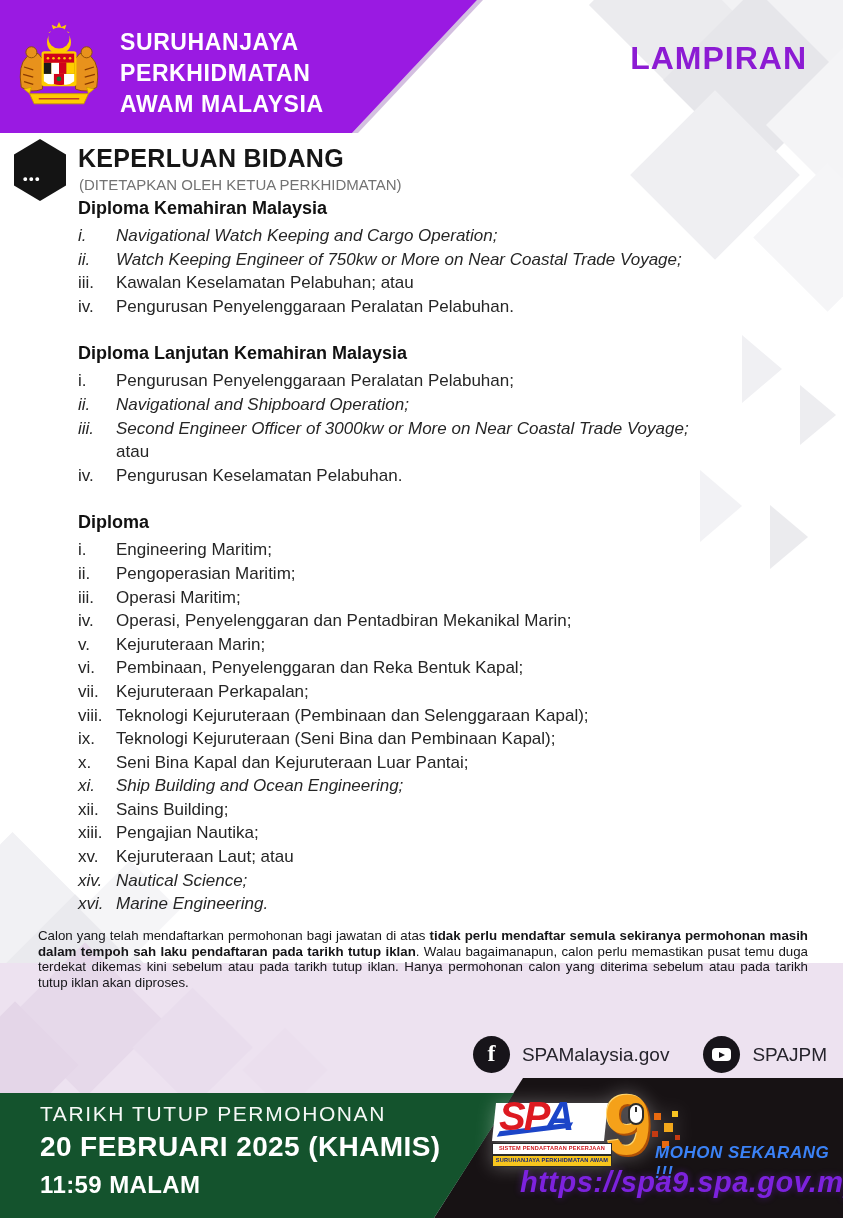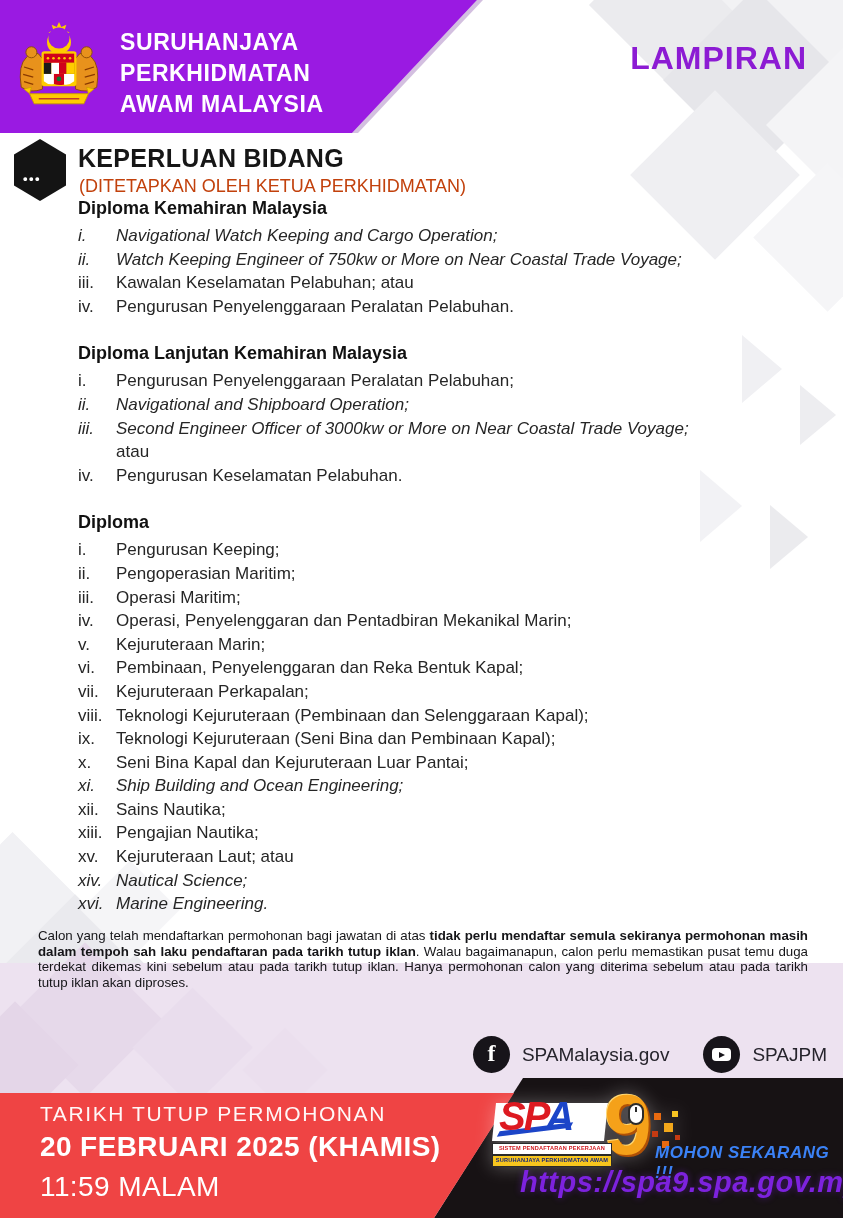--- a/index.html
+++ b/index.html
@@ -21,21 +21,21 @@
   .corner-label{position:absolute;right:36px;top:40px;color:#8C1BD3;font-weight:800;
         font-size:32px;letter-spacing:1px;}
   
   .content{position:absolute;inset:0;z-index:2;}
   .hex{position:absolute;left:14px;top:139px;width:52px;height:62px;background:#141414;
         clip-path:polygon(50% 0,100% 25%,100% 75%,50% 100%,0 75%,0 25%);}
   .hex-dots{position:absolute;left:9px;bottom:15px;color:#ffffff;font-size:13px;
         letter-spacing:1.5px;font-weight:700;}
   .page-title{position:absolute;left:78px;top:144px;font-size:25px;font-weight:800;
         color:#161616;letter-spacing:.3px;}
-  .page-subtitle{position:absolute;left:79px;top:176px;font-size:18px;color:#c2410c;}
+  .page-subtitle{position:absolute;left:79px;top:176px;font-size:15px;color:#737373;}
   
   .sections{position:absolute;left:78px;top:196px;width:740px;}
   .sec-heading{font-size:18px;font-weight:700;color:#111;line-height:24px;margin:0 0 4px 0;}
   .sec-gap{margin-top:23px;}
   .li-row{display:flex;font-size:17px;line-height:23.6px;color:#262626;}
   .li-num{width:38px;flex:none;}
   .li-text{flex:1;}
   .it{font-style:italic;}
   .li-suffix{display:block;font-style:normal;}
   
@@ -48,26 +48,26 @@
   .fb-f{position:absolute;left:0;top:4px;width:100%;text-align:center;color:#fff;
         font-size:24px;font-weight:700;font-family:"Liberation Serif",serif;}
   .yt-box{position:absolute;left:9px;top:12px;width:19px;height:13px;background:#fff;border-radius:4px;}
   .yt-tri{position:absolute;left:7px;top:3.5px;width:0;height:0;border-left:6px solid #17141a;
         border-top:3.5px solid transparent;border-bottom:3.5px solid transparent;}
   .soc-label{font-size:19px;color:#26242c;}
   .soc-gap{width:10px;}
   
   .black-band{position:absolute;left:0;top:1078px;width:843px;height:140px;background:#171214;
         clip-path:polygon(523px 0,843px 0,843px 140px,434px 140px);z-index:2;}
-  .purple-box{position:absolute;left:0;top:1093px;width:540px;height:125px;background:#ef4444;
+  .purple-box{position:absolute;left:0;top:1093px;width:540px;height:125px;background:#14532d;
         clip-path:polygon(0 0,514px 0,434px 125px,0 125px);z-index:3;}
   .closing-label{position:absolute;left:40px;top:9px;color:rgba(255,255,255,.96);
         font-size:21px;font-weight:500;letter-spacing:1.6px;}
   .closing-date{position:absolute;left:40px;top:38px;color:#fff;font-size:28px;font-weight:800;letter-spacing:.4px;}
-  .closing-time{position:absolute;left:40px;top:78px;color:#fff;font-size:28px;font-weight:400;letter-spacing:.4px;}
+  .closing-time{position:absolute;left:40px;top:78px;color:#fff;font-size:24px;font-weight:700;letter-spacing:.4px;}
   
   .cta{position:absolute;left:0;top:0;width:843px;height:1218px;pointer-events:none;z-index:4;}
   .spa9{position:absolute;left:492px;top:1097px;width:180px;height:74px;
         filter:drop-shadow(0 0 9px rgba(255,255,255,.30));}
   .spa-panel{position:absolute;left:2px;top:6px;width:112px;height:38px;background:#fff;transform:skewX(-6deg);}
   .spa-letters{position:absolute;left:7px;top:-3px;font-size:40px;font-weight:900;font-style:italic;letter-spacing:-2px;}
   .l-red{color:#DD1A21;}
   .l-blue{color:#1C45C8;}
   .swoosh{position:absolute;left:6px;top:30px;width:74px;height:5px;background:#1C45C8;
         transform:rotate(-7deg) skewX(-35deg);}
@@ -195,21 +195,21 @@
           <span class="li-num it">iii.</span>
           <span class="li-text"><span class="it">Second Engineer Officer of 3000kw or More on Near Coastal Trade Voyage;</span><span class="li-suffix">atau</span></span>
         </div>
         <div class="li-row">
           <span class="li-num">iv.</span>
           <span class="li-text"><span class="">Pengurusan Keselamatan Pelabuhan.</span></span>
         </div>
         <div class="sec-heading sec-gap">Diploma</div>
         <div class="li-row">
           <span class="li-num">i.</span>
-          <span class="li-text"><span class="">Pengurusan Keeping;</span></span>
+          <span class="li-text"><span class="">Engineering Maritim;</span></span>
         </div>
         <div class="li-row">
           <span class="li-num">ii.</span>
           <span class="li-text"><span class="">Pengoperasian Maritim;</span></span>
         </div>
         <div class="li-row">
           <span class="li-num">iii.</span>
           <span class="li-text"><span class="">Operasi Maritim;</span></span>
         </div>
         <div class="li-row">
@@ -239,21 +239,21 @@
         <div class="li-row">
           <span class="li-num">x.</span>
           <span class="li-text"><span class="">Seni Bina Kapal dan Kejuruteraan Luar Pantai;</span></span>
         </div>
         <div class="li-row">
           <span class="li-num it">xi.</span>
           <span class="li-text"><span class="it">Ship Building and Ocean Engineering;</span></span>
         </div>
         <div class="li-row">
           <span class="li-num">xii.</span>
-          <span class="li-text"><span class="">Sains Nautika;</span></span>
+          <span class="li-text"><span class="">Sains Building;</span></span>
         </div>
         <div class="li-row">
           <span class="li-num">xiii.</span>
           <span class="li-text"><span class="">Pengajian Nautika;</span></span>
         </div>
         <div class="li-row">
           <span class="li-num">xv.</span>
           <span class="li-text"><span class="">Kejuruteraan Laut; atau</span></span>
         </div>
         <div class="li-row">

